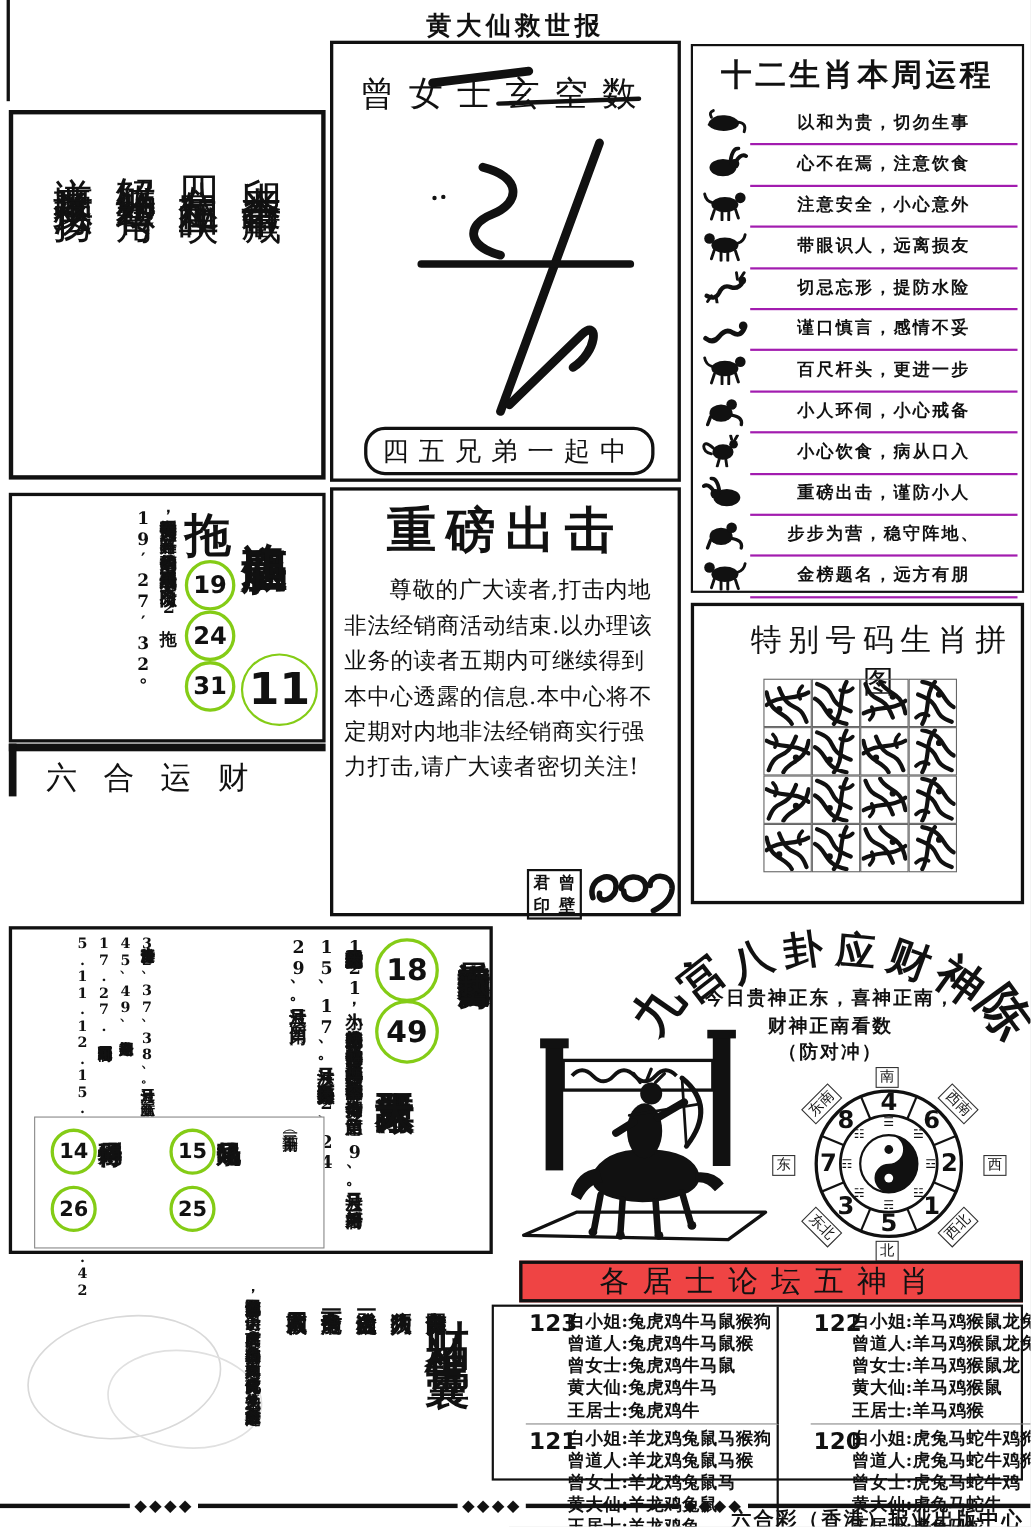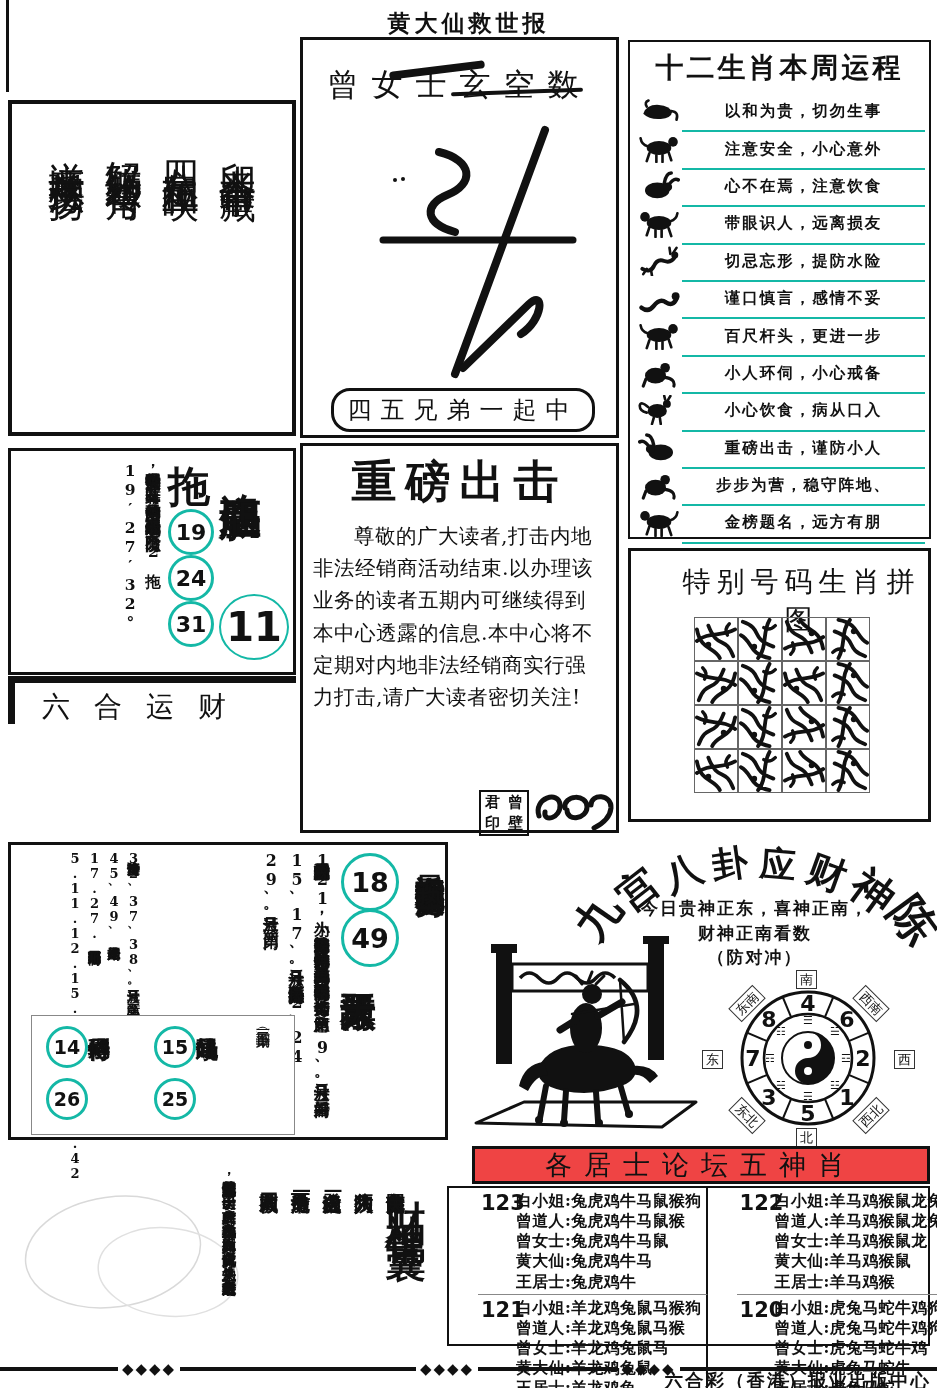--- a/index.html
+++ b/index.html
@@ -1,42 +1,42 @@
 <!DOCTYPE html>
 <html><head>
 <meta charset="utf-8">
 <style>
   html,body{margin:0;padding:0;background:#e8e8e8;}
   #page{position:relative;width:937px;height:1388px;background:#fff;overflow:hidden;
         font-family:"DejaVu Serif","Liberation Serif",serif;color:#111;}
   .vt{writing-mode:vertical-rl;text-orientation:upright;}
   .abs{position:absolute;}
   .panel{position:absolute;background:#fff;border:3px solid #111;box-sizing:border-box;}
-  .circle-num{display:flex;align-items:center;justify-content:center;border:3px solid #14b8a6;
+  .circle-num{display:flex;align-items:center;justify-content:center;border:3px solid #84cc16;
       border-radius:50%;font-family:"DejaVu Sans","Liberation Sans",sans-serif;font-weight:bold;background:#fff;}
   svg.ink{display:block;}
   
   #page-title{position:absolute;top:8px;left:0;width:100%;text-align:center;font-size:23px;letter-spacing:4px;font-weight:600;}
   #left-tick{position:absolute;left:6px;top:0;width:3px;height:92px;background:#111;}
   
   #poem-panel{left:8px;top:100px;width:288px;height:336px;border-width:4px;}
   #poem-panel .cols{display:flex;justify-content:space-between;padding:28px 36px;height:272px;}
   #poem-panel .vt{font-size:37px;letter-spacing:4px;line-height:1;}
   
   #xuankong{left:300px;top:37px;width:319px;height:401px;}
   #xk-title{position:absolute;top:24px;left:0;width:100%;text-align:center;font-size:31px;letter-spacing:13px;}
   .scribble{position:absolute;background:#111;border-radius:4px;}
   #xk-label{position:absolute;left:28px;top:348px;width:258px;height:38px;border:3px solid #111;border-radius:19px;
      display:flex;align-items:center;justify-content:center;font-size:24px;letter-spacing:9px;}
   
   #zodiac{left:628px;top:40px;width:303px;height:499px;border-width:2.5px;}
   #zodiac .ztitle{margin-top:7px;text-align:center;font-size:28px;font-weight:bold;letter-spacing:3px;}
   .zrow{position:relative;height:37.4px;}
   .zrow .zline{margin-left:52px;margin-right:4px;height:100%;display:flex;align-items:center;justify-content:center;
-      border-bottom:2px solid #14b8a6;font-size:15.5px;font-weight:600;letter-spacing:2px;}
+      border-bottom:2px solid #a21caf;font-size:15.5px;font-weight:600;letter-spacing:2px;}
   .zrow .zicon{position:absolute;left:8px;top:3px;width:42px;height:30px;}
   
   #tuolian{left:8px;top:448px;width:288px;height:227px;}
   #tl-title{position:absolute;left:206px;top:8px;font-size:42px;font-weight:bold;letter-spacing:3px;line-height:1.12;}
   #tl-tuo{position:absolute;left:157px;top:8px;font-size:42px;font-weight:bold;}
   .tl-c{position:absolute;left:157px;width:40px;height:40px;font-size:22px;}
   #tl-dan{position:absolute;left:208px;top:143px;width:66px;height:62px;border-width:2px;font-size:40px;}
   #tl-body{position:absolute;left:18px;top:10px;width:136px;height:202px;font-size:15.5px;line-height:1.5;font-weight:600;}
   
   #yuncai{left:8px;top:676px;width:288px;height:50px;}
@@ -181,29 +181,29 @@
     <div class="ztitle">十二生肖本周运程</div>
     <div style="margin-top:6px;">
       <div class="zrow">
         <svg class="zicon">
             <use href="#ink-rat"></use>
           </svg>
         <div class="zline">以和为贵，切勿生事</div>
         </div>
       <div class="zrow">
         <svg class="zicon">
+            <use href="#ink-rabbit"></use>
+          </svg>
+        <div class="zline">心不在焉，注意饮食</div>
+        </div>
+      <div class="zrow">
+        <svg class="zicon">
             <use href="#ink-quad"></use>
           </svg>
         <div class="zline">注意安全，小心意外</div>
-        </div>
-      <div class="zrow">
-        <svg class="zicon">
-            <use href="#ink-rabbit"></use>
-          </svg>
-        <div class="zline">心不在焉，注意饮食</div>
         </div>
       <div class="zrow">
         <svg class="zicon" style="transform:scaleX(-1);">
             <use href="#ink-quad"></use>
           </svg>
         <div class="zline">带眼识人，远离损友</div>
         </div>
       <div class="zrow">
         <svg class="zicon">
             <use href="#ink-dragon"></use>

